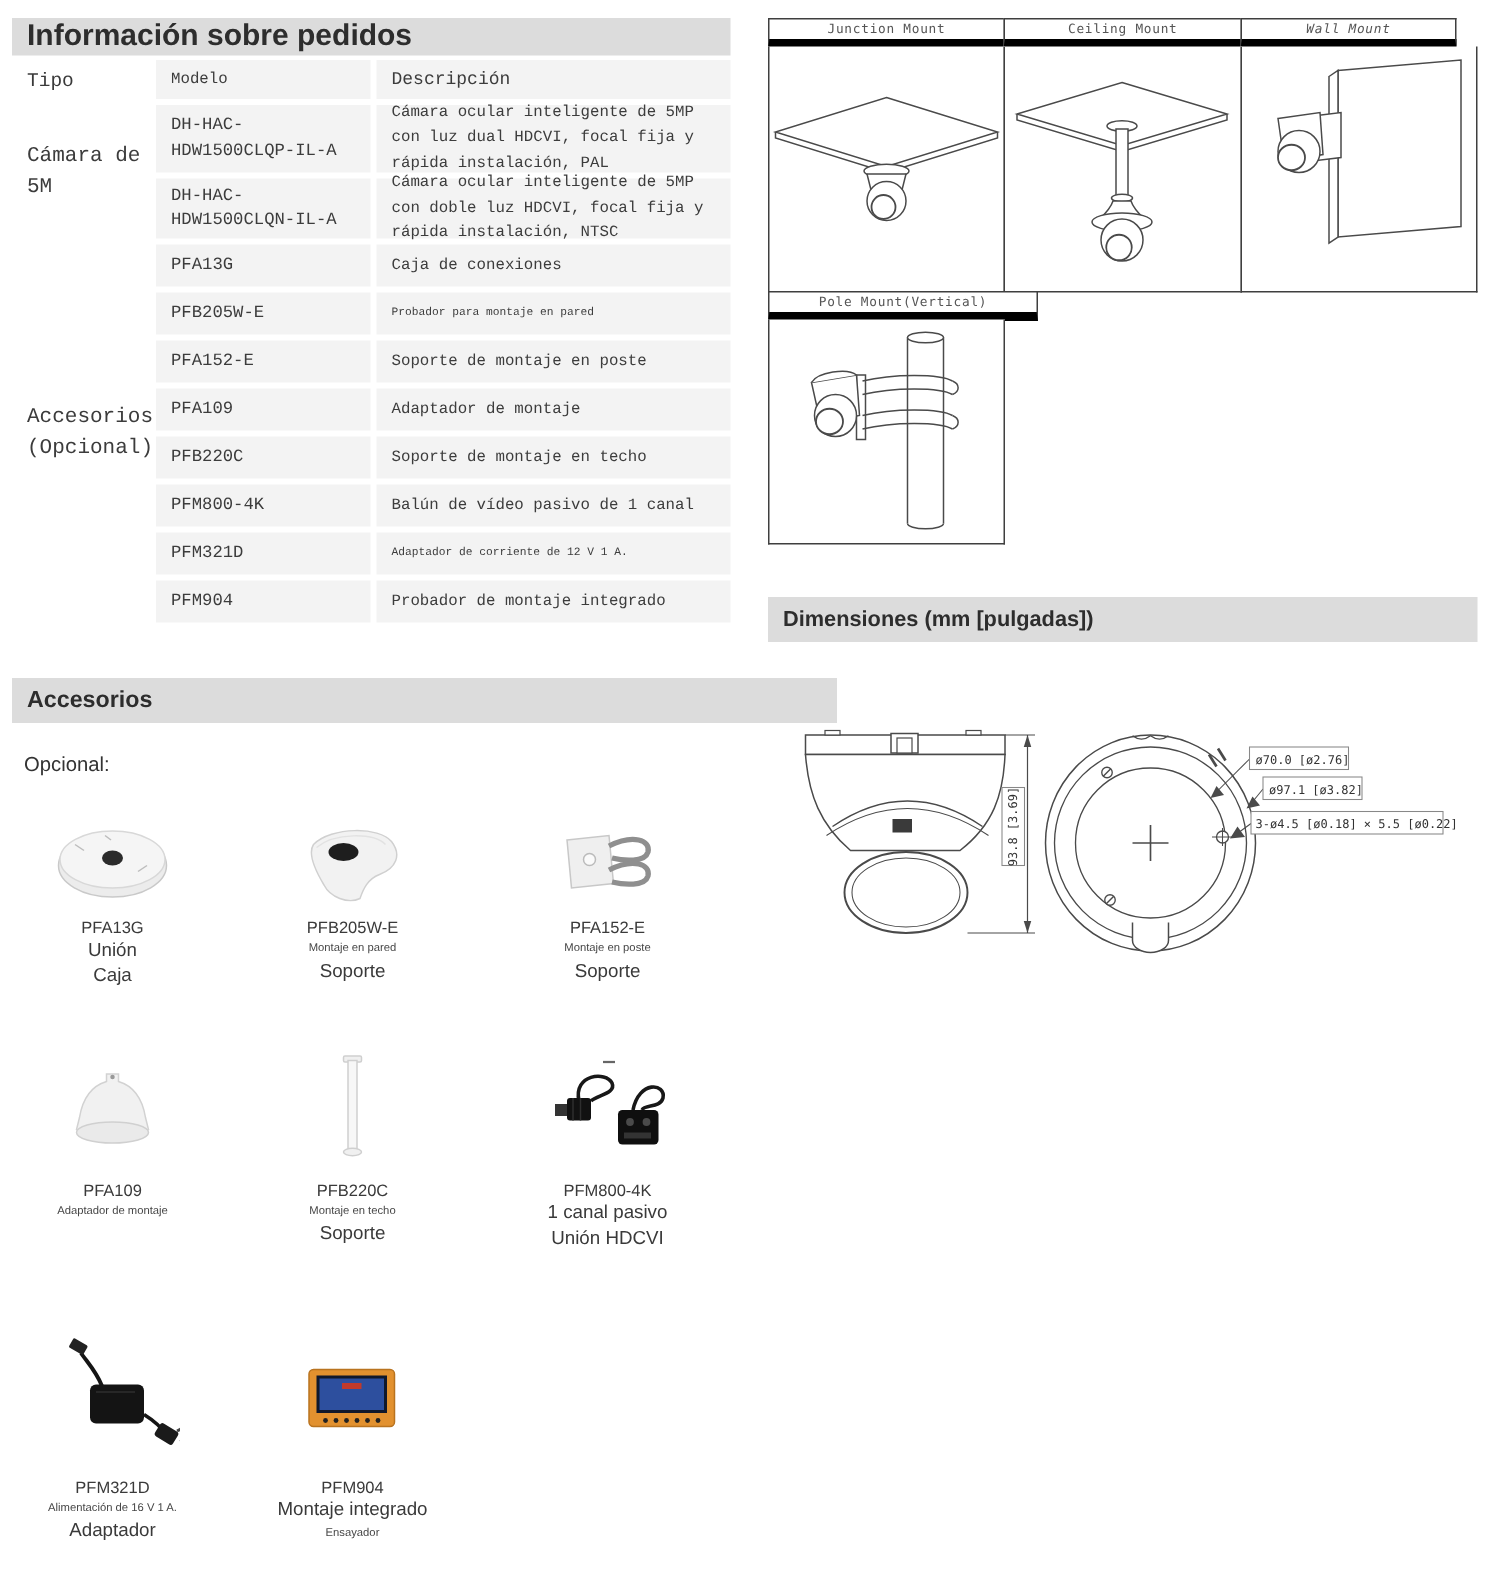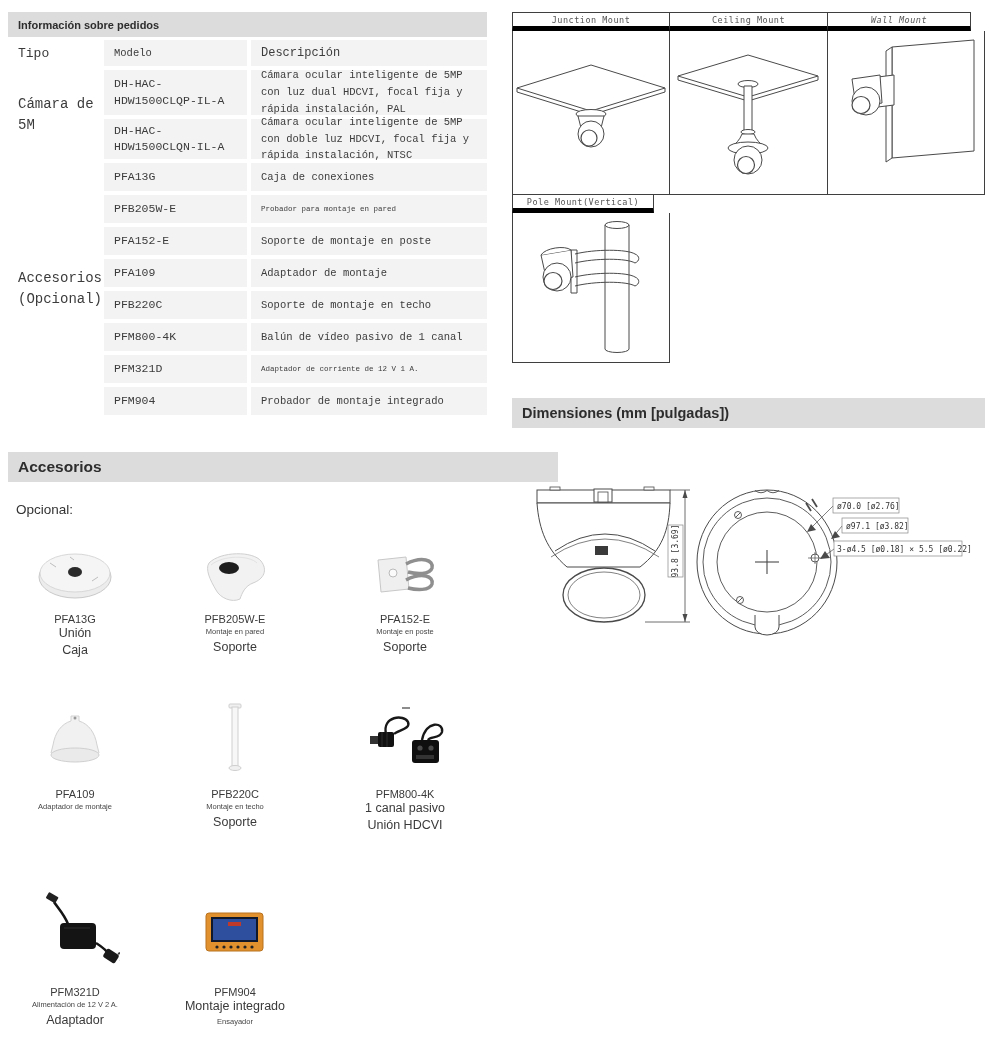--- a/index.html
+++ b/index.html
@@ -1,20 +1,20 @@
 <!DOCTYPE html>
 <html><head>
 <meta charset="utf-8">
 <style>
   html,body{margin:0;padding:0;background:#fff;}
   .page{position:relative;width:990px;height:1050px;background:#ffffff;
         font-family:"Liberation Sans",sans-serif;color:#3c3c3c;overflow:hidden;}
   .sec-bar{position:absolute;background:#dcdcdc;display:flex;align-items:center;
            padding-left:10px;box-sizing:border-box;font-weight:bold;color:#2d2d2d;}
-  #bar-ordering{left:8px;top:12px;width:479px;height:25px;font-size:11px;}
+  #bar-ordering{left:8px;top:12px;width:479px;height:25px;font-size:20px;}
   #bar-dims{left:512px;top:398px;width:473px;height:30px;font-size:14.5px;}
   #bar-acc{left:8px;top:452px;width:550px;height:30px;font-size:15.5px;}
 
   
   .order-table{position:absolute;left:8px;top:40px;width:479px;display:grid;
                grid-template-columns:92px 143px 1fr;
                grid-template-rows:26px 45px 40px repeat(8,28px);gap:4px;}
   .cell{background:#f3f3f3;display:flex;align-items:center;
         padding:0 6px 0 10px;box-sizing:border-box;font-family:Liberation Mono, monospace;}
   .cell.white{background:#fff;}
@@ -33,21 +33,21 @@
   .mtitle{display:flex;align-items:center;justify-content:center;
           border-bottom:6px solid #000000;
           font-family:"DejaVu Sans Mono",monospace;font-size:8.5px;color:#555;
           letter-spacing:.5px;}
   #mt-junction{left:512px;top:12px;width:158px;height:20px;}
   #mt-ceiling{left:669px;top:12px;width:159px;height:20px;text-align:right;}
   #mt-wall{left:827px;top:12px;width:144px;height:20px;font-style:italic;}
   #md-junction{left:512px;top:31px;width:158px;height:164px;border-top:none;}
   #md-ceiling{left:669px;top:31px;width:159px;height:164px;border-top:none;}
   #md-wall{left:827px;top:31px;width:158px;height:164px;border-top:none;}
-  #mt-pole{left:512px;top:194px;width:142px;height:20px;}
+  #mt-pole{left:512px;top:194px;width:180px;height:20px;}
   #md-pole{left:512px;top:213px;width:158px;height:150px;border-top:none;}
 
   #dims-svg{position:absolute;left:512px;top:445px;}
   .dimtxt{font-family:"DejaVu Sans Mono",monospace;font-size:8px;fill:#333;}
 
   
   #opcional{position:absolute;left:16px;top:502px;font-size:13.5px;color:#333;}
   .acc-item{position:absolute;width:140px;text-align:center;}
   .acc-img{display:flex;align-items:center;justify-content:center;}
   .r1 .acc-img{height:70px;}
@@ -328,21 +328,21 @@
         <rect x="17" y="4" width="11" height="7" rx="1" fill="#222" transform="rotate(30 22 7)"></rect>
         <rect x="30" y="33" width="36" height="26" rx="4" fill="#141414"></rect>
         <line x1="34" y1="38" x2="60" y2="38" stroke="#2e2e2e"></line>
         <path d="M66,53 C74,58 78,62 80,66" fill="none" stroke="#151515" stroke-width="2.4"></path>
         <rect x="74" y="61" width="14" height="10" rx="2" fill="#1a1a1a" transform="rotate(32 81 66)"></rect>
         <line x1="88" y1="64" x2="96" y2="60" stroke="#444" stroke-width="2"></line>
         <line x1="90" y1="71" x2="98" y2="69" stroke="#444" stroke-width="2"></line>
       </svg>
     </div>
     <div class="l-name">PFM321D</div>
-    <div class="l-sm">Alimentación de 12 V 2 A.</div>
+    <div class="l-sm">Alimentación de 16 V 1 A.</div>
     <div class="l-big">Adaptador</div>
   </div>
 
   <div class="acc-item r3" id="acc-8">
     <div class="acc-img">
       <svg width="62" height="50" viewBox="0 0 62 50">
         <rect x="2" y="4" width="57" height="38" rx="3" fill="#e2912f" stroke="#b9731f"></rect>
         <rect x="7" y="8" width="47" height="25" fill="#10182b"></rect>
         <rect x="9" y="10" width="43" height="21" fill="#2d4f9e"></rect>
         <rect x="24" y="13" width="13" height="4" fill="#c03a2b"></rect>

